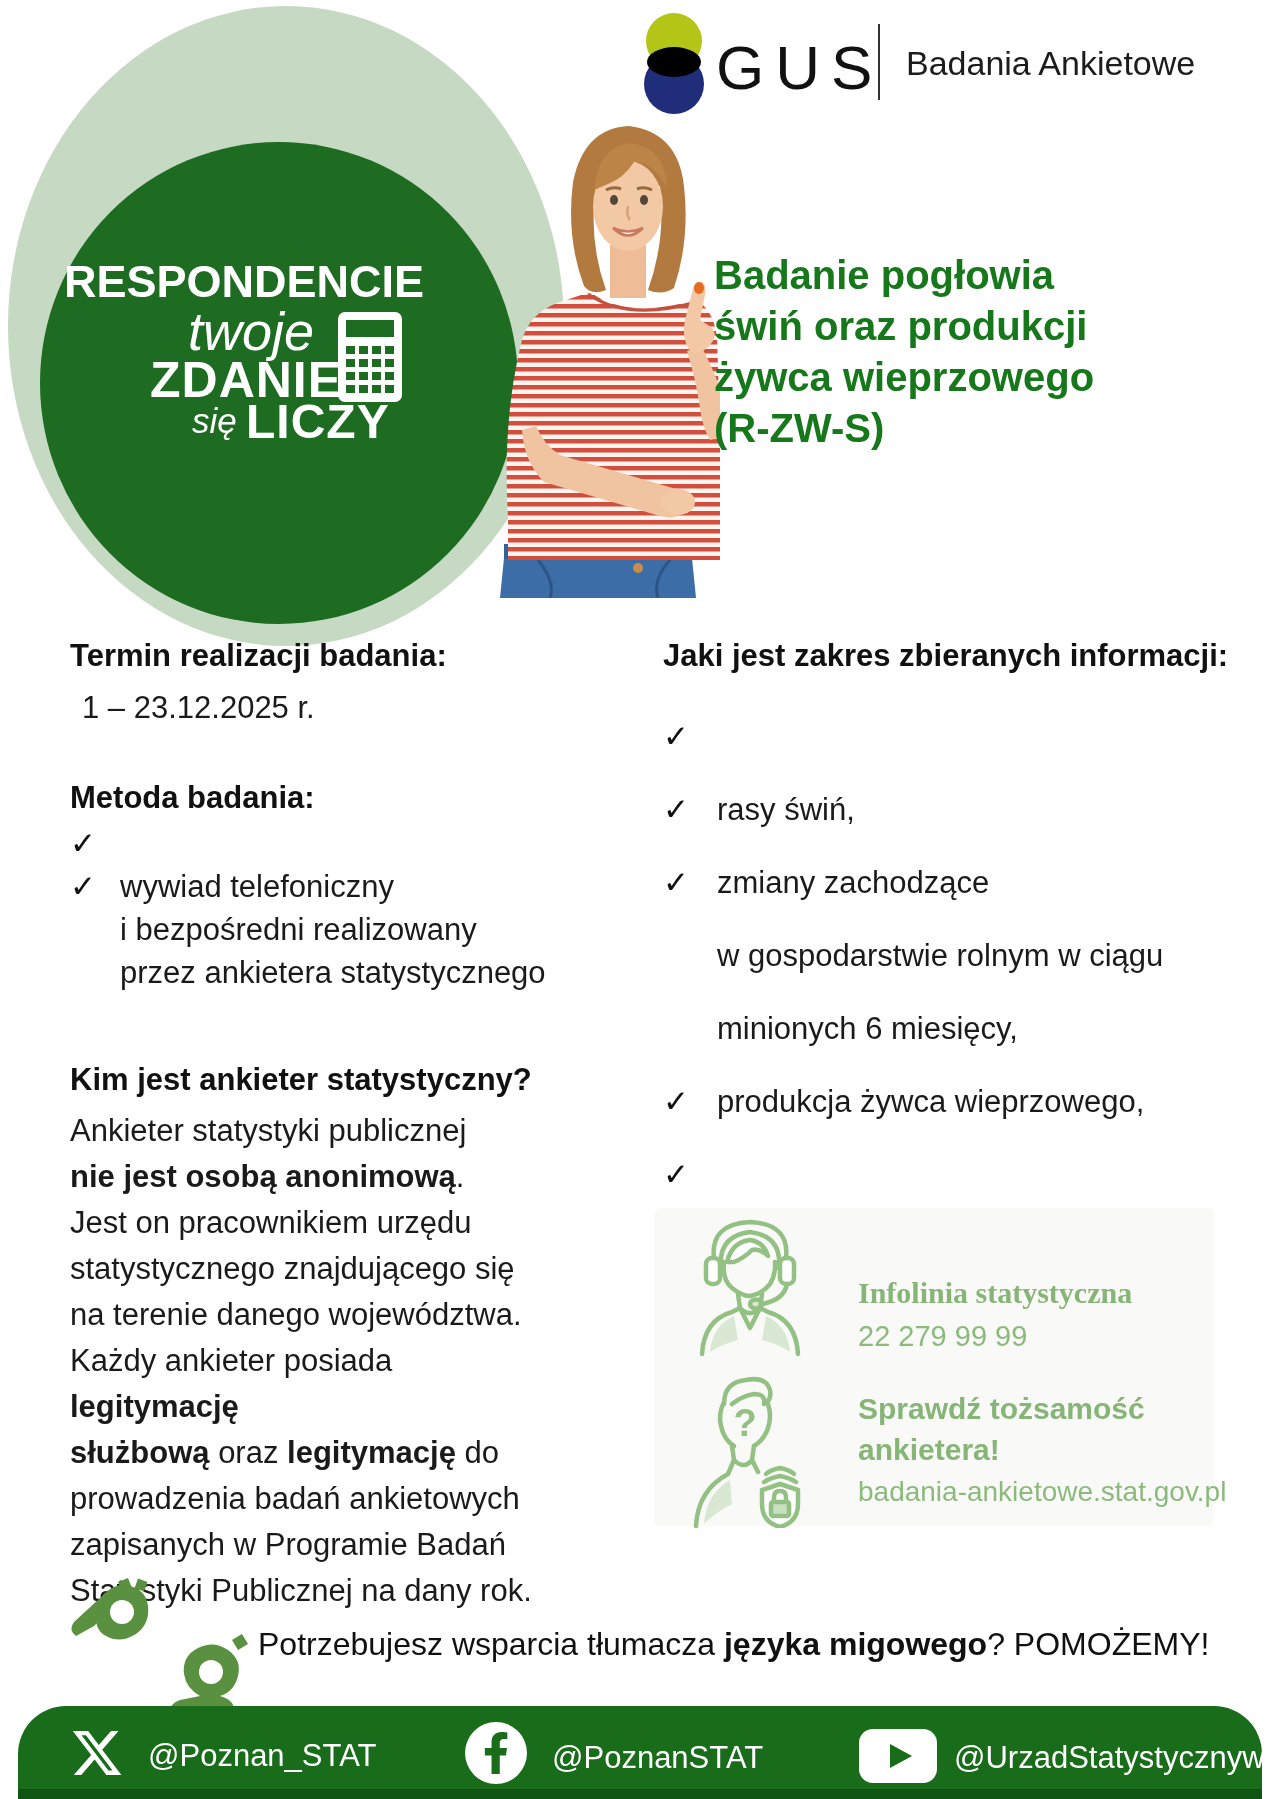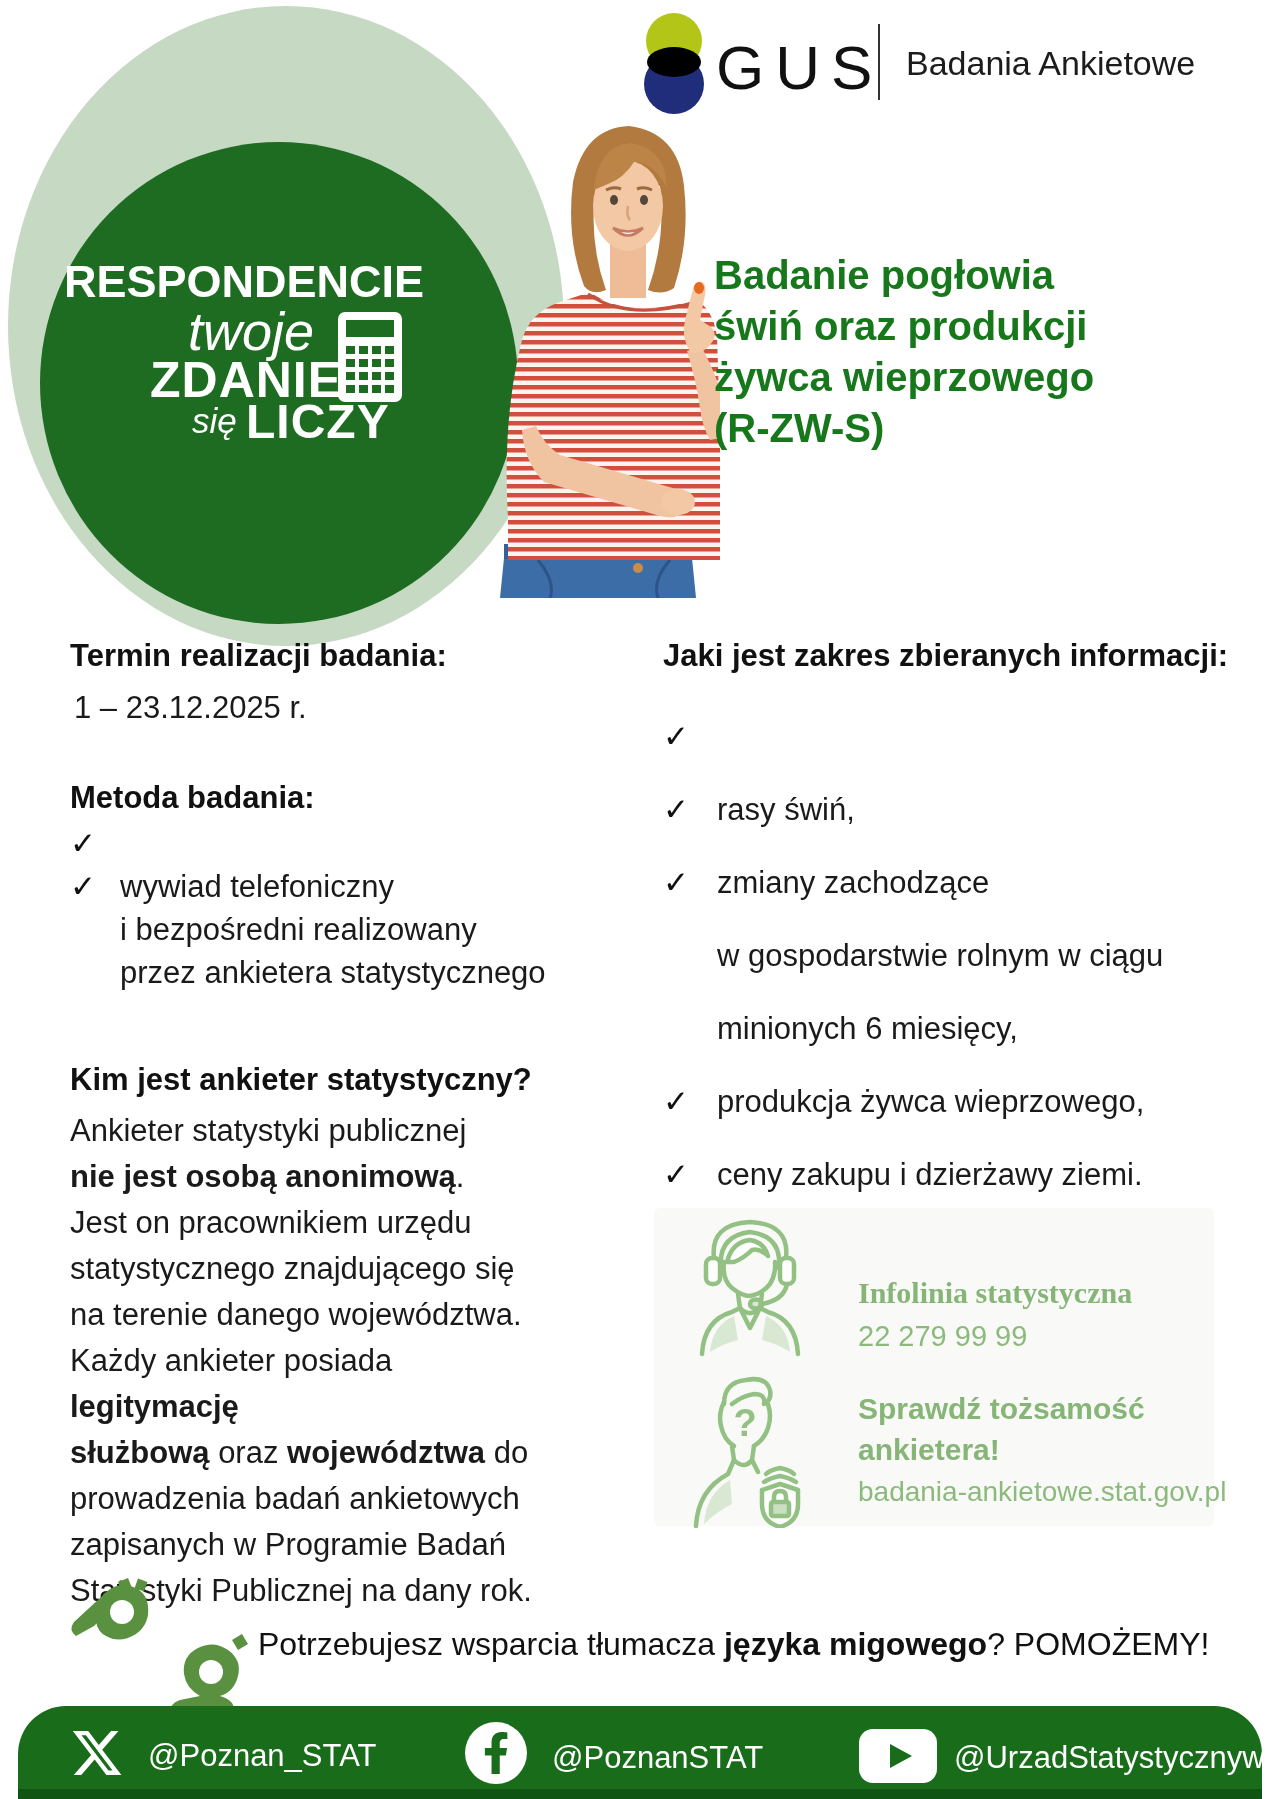--- a/index.html
+++ b/index.html
@@ -31,21 +31,21 @@
   
   .photo{left:438px;top:88px;width:282px;height:510px;}
 
   
   .title{left:714px;top:250px;width:420px;font-size:40px;line-height:51px;font-weight:700;color:#16771b;}
 
   
   .h-section{font-size:31px;font-weight:700;color:#111;}
   .t-body{font-size:31px;color:#1a1a1a;}
   .termin-h{left:70px;top:638px;}
-  .termin-v{left:74px;top:690px;}
+  .termin-v{left:82px;top:690px;}
   .metoda-h{left:70px;top:780px;}
   .check-list{list-style:none;margin:0;padding:0;}
   .check-list li{display:flex;align-items:flex-start;}
   .check{flex:0 0 50px;font-weight:700;color:#111;}
   .metoda-list{left:70px;top:822px;width:490px;font-size:31px;line-height:43px;}
   .kim-h{left:70px;top:1062px;}
   .kim-p{left:70px;top:1108px;width:486px;font-size:31px;line-height:46px;}
 
   
   .zakres-h{left:663px;top:638px;}
@@ -184,21 +184,21 @@
   </li>
 </ul>
 
 <div class="abs h-section kim-h">Kim jest ankieter statystyczny?</div>
 <div class="abs t-body kim-p pre"><span>Ankieter statystyki publicznej
 </span><span class="b">nie jest osobą anonimową</span><span>.
 Jest on pracownikiem urzędu
 statystycznego znajdującego się
 na terenie danego województwa.
 Każdy ankieter posiada </span><span class="b">legitymację
-służbową</span><span> oraz </span><span class="b">województwa</span><span> do
+służbową</span><span> oraz </span><span class="b">legitymację</span><span> do
 prowadzenia badań ankietowych
 zapisanych w Programie Badań
 Statystyki Publicznej na dany rok.</span></div>
 
 <div class="abs h-section zakres-h">Jaki jest zakres zbieranych informacji:</div>
 <ul class="abs check-list zakres-list">
   <li>
     <span class="check">✓</span>
   </li>
   <li>
@@ -210,21 +210,20 @@
     <span class="pre">zmiany zachodzące
 w gospodarstwie rolnym w ciągu
 minionych 6 miesięcy,</span>
   </li>
   <li>
     <span class="check">✓</span>
     <span class="pre">produkcja żywca wieprzowego,</span>
   </li>
   <li>
     <span class="check">✓</span>
-    <span class="pre">ceny zakupu i dzierżawy ziemi.</span>
   </li>
 </ul>
 
 <div class="abs info-panel"></div>
 <div class="abs headset-icon">
   <svg width="112" height="142" viewBox="0 0 112 142" fill="none" stroke="#93c083" stroke-width="4.5" stroke-linecap="round" stroke-linejoin="round">
     <path d="M27,52 Q24,20 56,16 Q88,20 85,52"></path>
     <path d="M33,46 Q38,26 56,24 Q70,26 74,40 Q66,32 58,34 Q50,42 40,46 Z" fill="#ffffff"></path>
     <path d="M30,46 Q28,64 38,72 Q48,80 56,80 Q68,78 76,68 Q82,58 81,46"></path>
     <path d="M20,42 Q16,8 56,6 Q96,8 92,42"></path>

